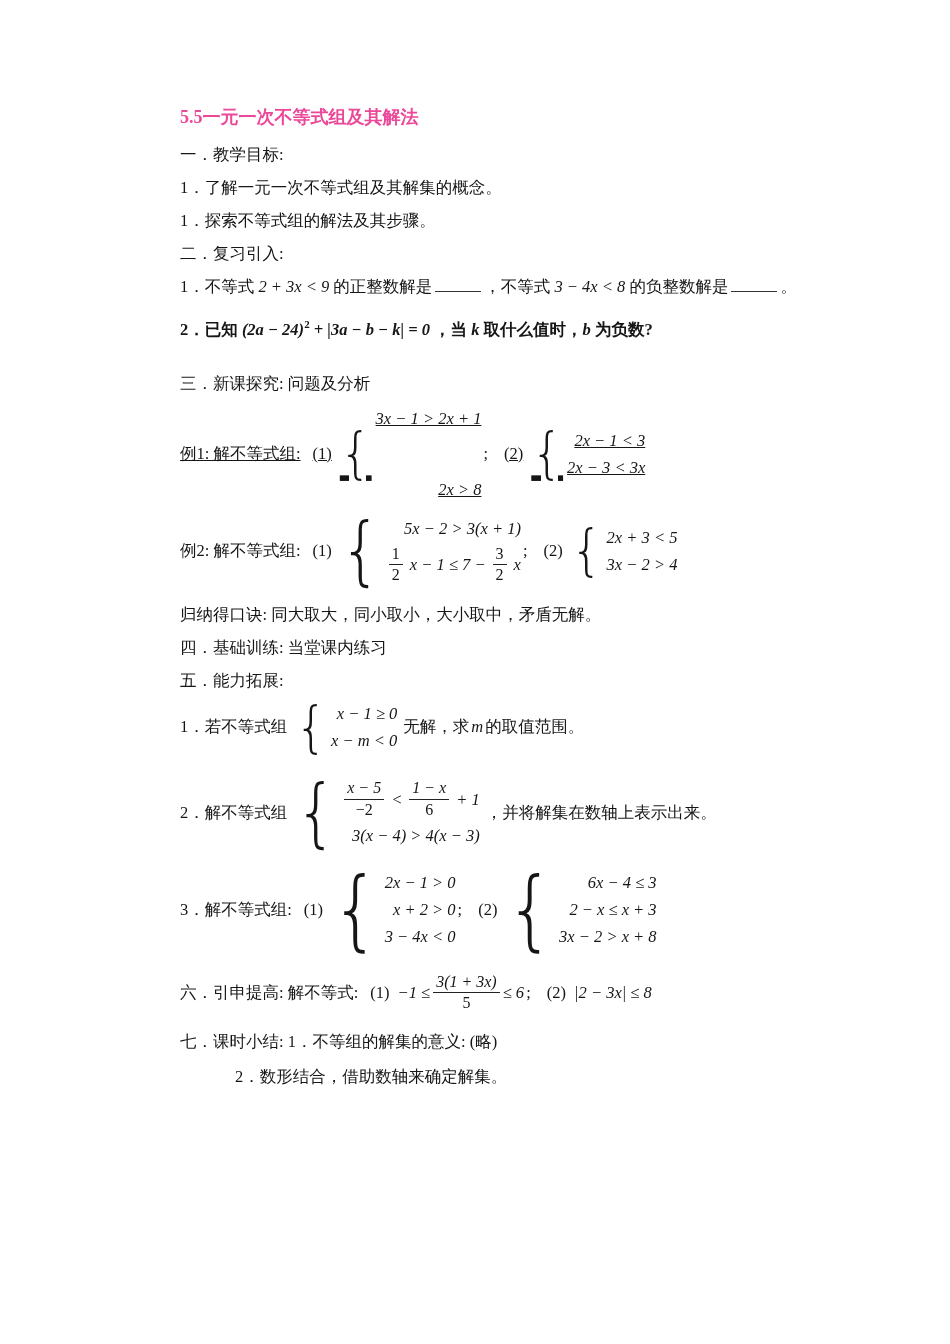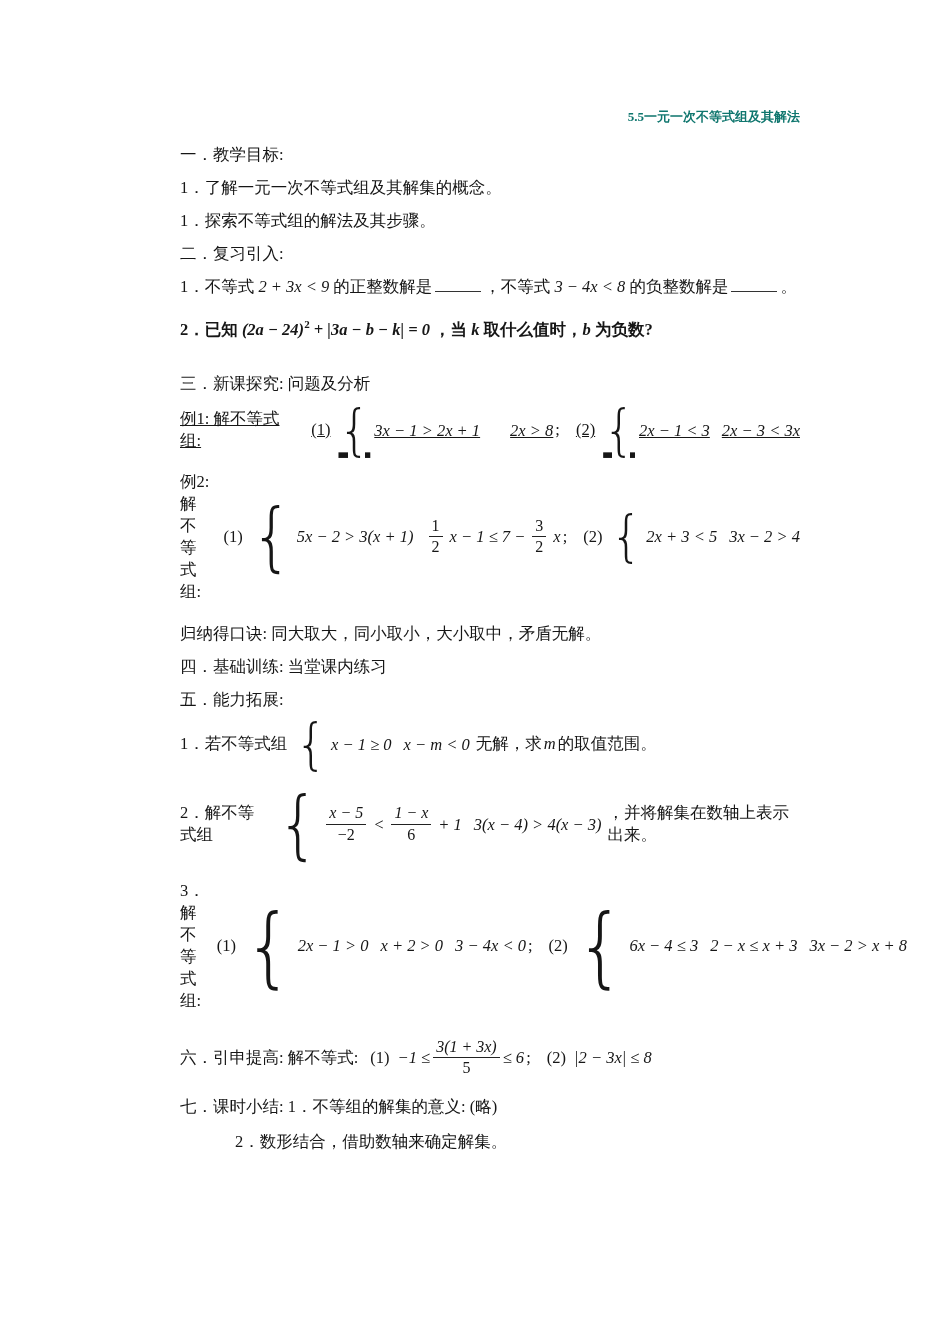--- a/index.html
+++ b/index.html
@@ -10,24 +10,24 @@
     height: 1344px;
     margin: 0 auto;
     background: #ffffff;
     padding: 106px 150px 40px 180px;
     font-family: "Liberation Serif", "DejaVu Serif", serif;
     color: #161616;
     font-size: 16.5px;
     overflow: hidden;
   }
   .title {
-    text-align: right;
-    color: #0f766e;
+    text-align: left;
+    color: #ec4899;
     font-weight: bold;
-    font-size: 13px;
+    font-size: 18px;
     margin-bottom: 16px;
     line-height: 22px;
   }
   .line { line-height: 21px; margin-bottom: 12px; }
   .para { line-height: 35px; margin-bottom: 8px; text-align: justify; }
   .math { font-family: "Liberation Serif", "DejaVu Serif", serif; font-style: italic; }
   sup.math-sup { font-size: 11px; font-style: normal; }
   .blank {
     display: inline-block;
     width: 46px;
@@ -42,38 +42,38 @@
   .mb20 { margin-bottom: 20px; }
   .mb26 { margin-bottom: 26px; }
   .mb28 { margin-bottom: 28px; }
   .mt8 { margin-top: 8px; text-decoration: underline; }
   .mt10 { margin-top: 10px; }
   .ml2 { margin-left: 2px; }
   .ml6 { margin-left: 6px; }
   .ml8 { margin-left: 8px; }
   .ml12 { margin-left: 12px; }
   .ml16 { margin-left: 16px; }
-  .ml18 { margin-left: 18px; }
+  .ml18 { margin-left: 18px; margin-top: 44px; }
   .indent55 { padding-left: 55px; }
   .q2line { margin-top: 8px; margin-bottom: 30px; line-height: 26px; font-weight: bold; }
 
   .system { display: inline-flex; align-items: center; }
   .brace {
     font-family: "DejaVu Sans", sans-serif;
     font-weight: 300;
     line-height: 0.9;
     margin-right: 4px;
     transform: scaleY(1.12);
     transform-origin: center;
     font-style: normal;
   }
   .sys2 .brace { font-size: 50px; }
   .sys2f .brace { font-size: 66px; }
   .sys3 .brace { font-size: 78px; }
-  .sys-rows { display: inline-flex; flex-direction: row; align-items: center; gap: 12px; }
+  .sys-rows { display: inline-flex; flex-direction: column; align-items: flex-end; gap: 6px; }
   .sys-rows > span { line-height: 21px; white-space: nowrap; }
 
   .frac {
     display: inline-flex;
     flex-direction: column;
     align-items: center;
     vertical-align: middle;
     line-height: 1.15;
     margin: 0 3px;
     font-size: 16px;

